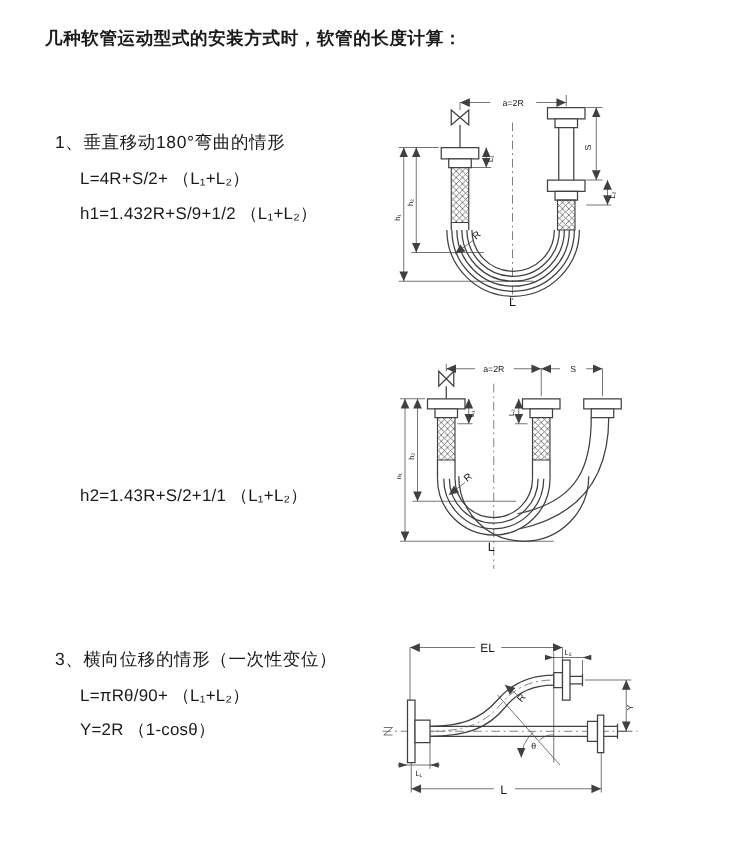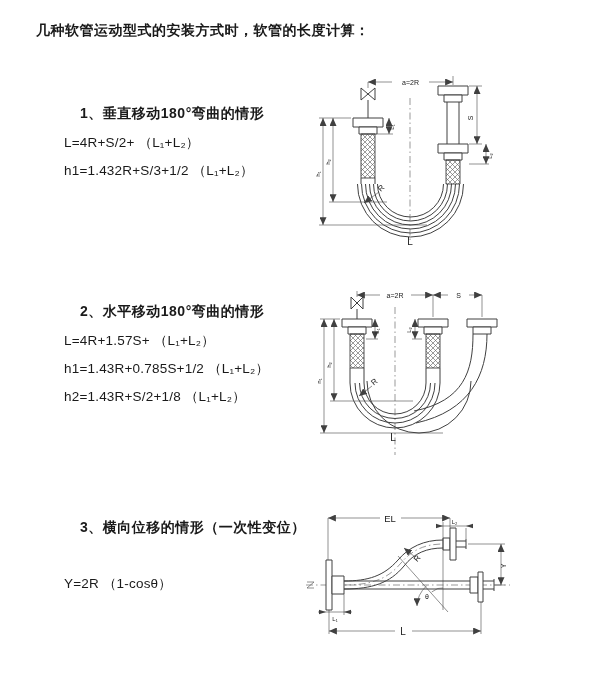--- a/index.html
+++ b/index.html
@@ -1,19 +1,19 @@
 <!DOCTYPE html>
 <html><head>
 <meta charset="utf-8">
 <style>
   html,body{margin:0;padding:0;background:#fff;}
   .page{position:relative;width:516px;height:675px;background:#ffffff;overflow:hidden;
         font-family:"Liberation Sans","DejaVu Sans",sans-serif;color:#1a1a1a;}
   .title{position:absolute;left:36px;top:22px;font-size:14px;font-weight:700;letter-spacing:.5px;}
-  .heading{position:absolute;font-size:14px;font-weight:700;letter-spacing:.5px;margin-left:36px;}
+  .heading{position:absolute;font-size:14px;font-weight:400;letter-spacing:.5px;}
   .formula{position:absolute;font-size:13.5px;letter-spacing:.2px;text-align:center;}
   .h1{left:44px;top:105px}.f1a{left:64px;top:134px}.f1b{left:64px;top:162px}.f1c{left:64px;top:190px}
   .h2{left:44px;top:303px}.f2a{left:64px;top:332px}.f2b{left:64px;top:360px}.f2c{left:64px;top:388px}
   .h3{left:44px;top:519px}.f3a{left:64px;top:548px}.f3b{left:64px;top:575px}.f3c{left:64px;top:602px}
   .dwg{position:absolute;}
   .d1{left:315px;top:72px}.d2{left:318px;top:283px}.d3{left:298px;top:498px}
   svg{display:block}
   svg *{vector-effect:non-scaling-stroke}
   .ln{stroke:#404040;stroke-width:1;fill:none;}
   .fl{stroke:#404040;stroke-width:1;fill:#ffffff;}
@@ -26,28 +26,26 @@
 </style>
 </head>
 <body>
 
 <div class="page">
 
   <div class="title">几种软管运动型式的安装方式时，软管的长度计算：</div>
 
   <div class="heading h1">1、垂直移动180°弯曲的情形</div>
   <div class="formula f1a">L=4R+S/2+ （L₁+L₂）</div>
-  <div class="formula f1b">h1=1.432R+S/3+1/2 （L₁+L₂）</div>
-
-  <div class="heading h2">2、水平移动180°弯曲的情形</div>
-  <div class="formula f2a">L=4R+1.57S+ （L₁+L₂）</div>
-  <div class="formula f2b">h1=1.43R+0.785S+1/2 （L₁+L₂）</div>
-  <div class="formula f2c">h2=1.43R+S/2+1/8 （L₁+L₂）</div>
+  <div class="formula f1b">h1=1.432R+S/9+1/2 （L₁+L₂）</div>
+
+  <div class="formula f2c">h2=1.43R+S/2+1/1 （L₁+L₂）</div>
 
   <div class="heading h3">3、横向位移的情形（一次性变位）</div>
+  <div class="formula f3a">L=πRθ/90+ （L₁+L₂）</div>
   <div class="formula f3b">Y=2R （1-cosθ）</div>
 
   <div class="dwg d1">
   <svg width="215" height="195" viewBox="0 0 215 195">
     <defs>
       <marker id="ah" markerUnits="userSpaceOnUse" markerWidth="8" markerHeight="7" viewBox="0 0 9 8" refX="9" refY="4" orient="auto-start-reverse">
         <path d="M0,0 L9,4 L0,8 Z" fill="#404040"></path>
       </marker>
       <pattern id="braid" width="5" height="5" patternUnits="userSpaceOnUse">
         <path d="M0,5 L5,0 M0,0 L5,5" stroke="#5a5a5a" stroke-width=".6"></path>

